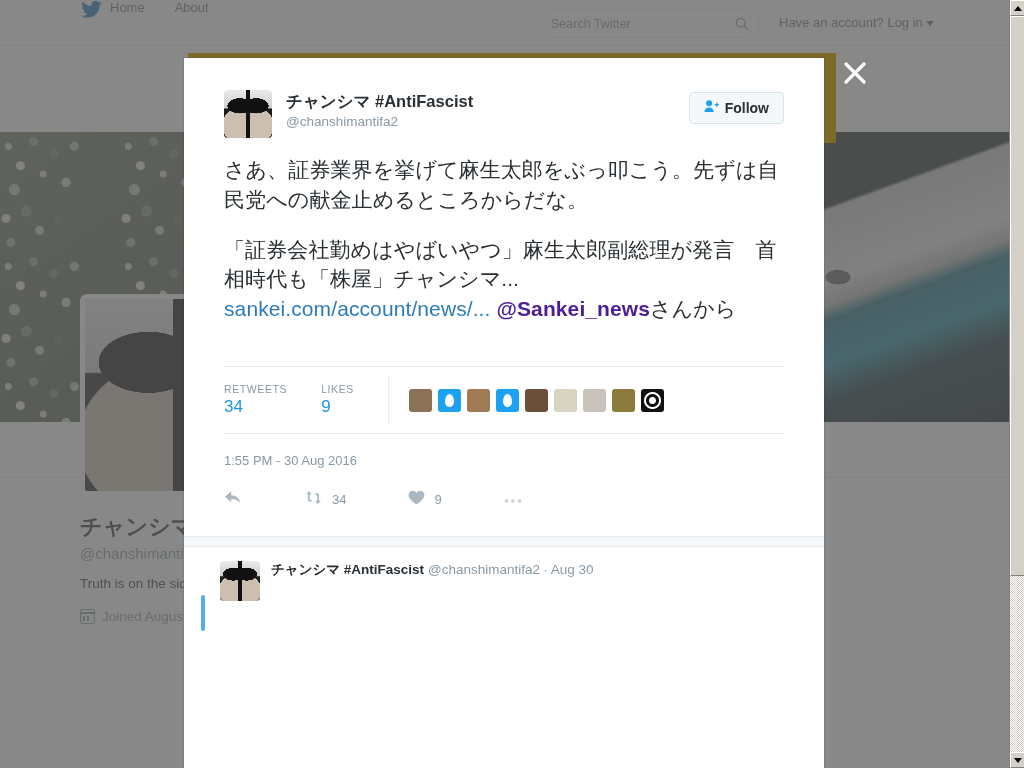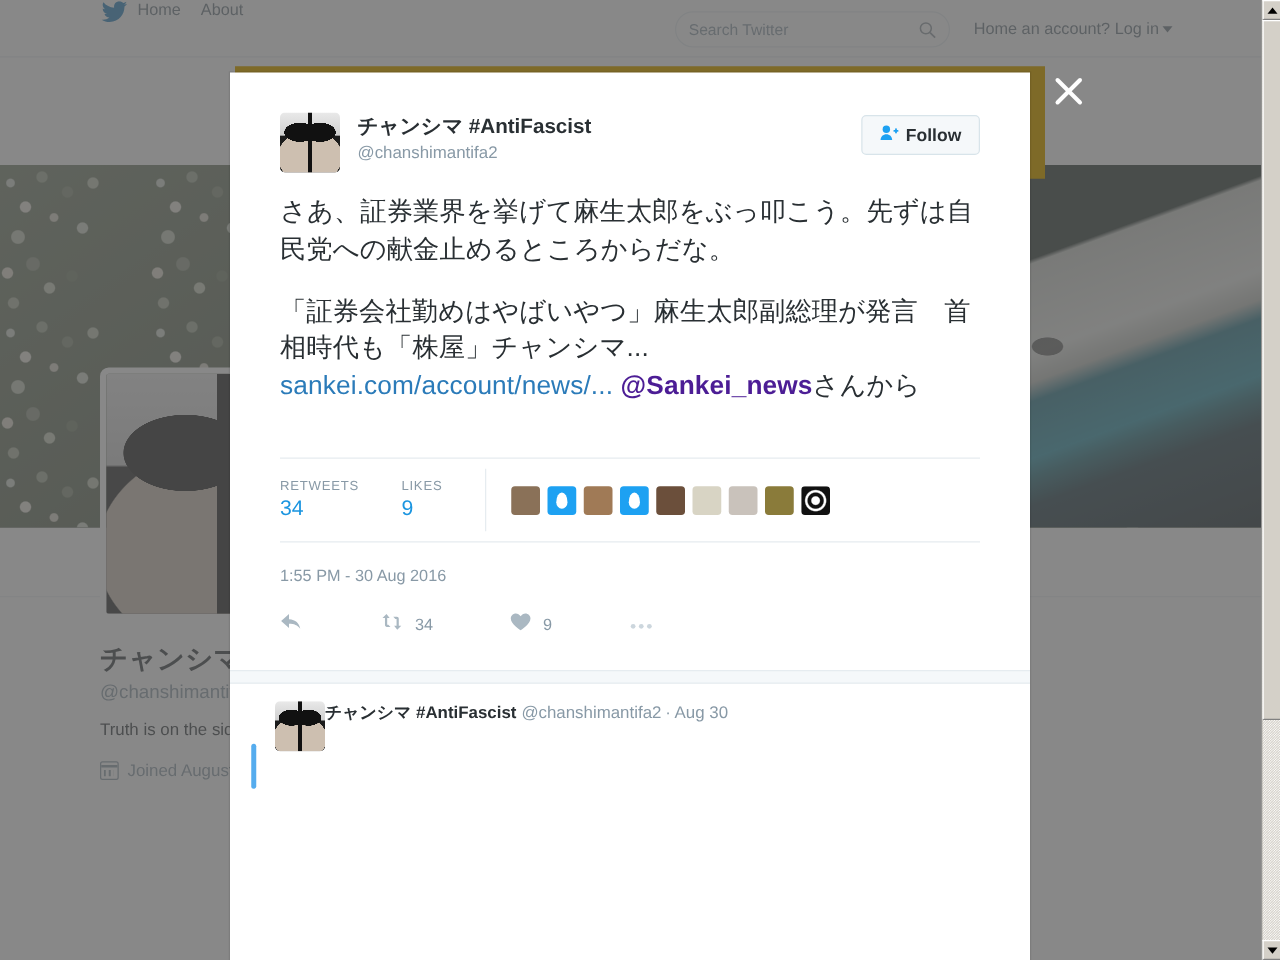--- a/index.html
+++ b/index.html
@@ -38,21 +38,21 @@
     display: flex;
   }
   .nav-bird {
     margin-left: 80px;
     width: 22px; height: 18px;
     display: flex; align-items: center; justify-content: center;
   }
   .nav-link {
     font-size: 13px;
     color: #66757f;
-    margin-left: 16px;
+    margin-left: 30px;
     text-decoration: none;
     white-space: nowrap;
   }
   .nav-link.first { margin-left: 8px; }
 
   .searchbox {
     position: absolute;
     left: 540px;
     top: 9px;
     width: 220px;
@@ -431,20 +431,21 @@
   .thread-line {
     position: absolute;
     left: 17px;
     top: 48px;
     width: 4px;
     height: 36px;
     background: #55acee;
     border-radius: 2px;
   }
   .reply-body {
+    margin-left: 11px;
     flex: 1;
     min-width: 0;
   }
   .reply-head {
     font-size: 13.5px;
     line-height: 1.3;
     white-space: nowrap;
   }
   .reply-name { font-weight: bold; color: #292f33; }
   .reply-handle { color: #8899a6; font-weight: normal; margin-left: 4px; }
@@ -533,21 +534,21 @@
         <input type="text" placeholder="Search Twitter" style="">
         <span class="search-ico">
           <svg width="14" height="14" viewBox="0 0 16 16">
             <circle cx="6.5" cy="6.5" r="5" fill="none" stroke="#66757f" stroke-width="1.4"></circle>
             <line x1="10.3" y1="10.3" x2="15" y2="15" stroke="#66757f" stroke-width="1.6"></line>
           </svg>
         </span>
       </div>
 
       <div class="login-link">
-        <span>Home an account? Log in</span><span class="caret-dn"></span>
+        <span>Have an account? Log in</span><span class="caret-dn"></span>
       </div>
     </div>
 
     <div class="profile-topstrip"></div>
 
     <div class="banner">
       <div class="banner-photo"></div>
       <div class="banner-right"></div>
       <div class="banner-nav">‹</div>
     </div>

